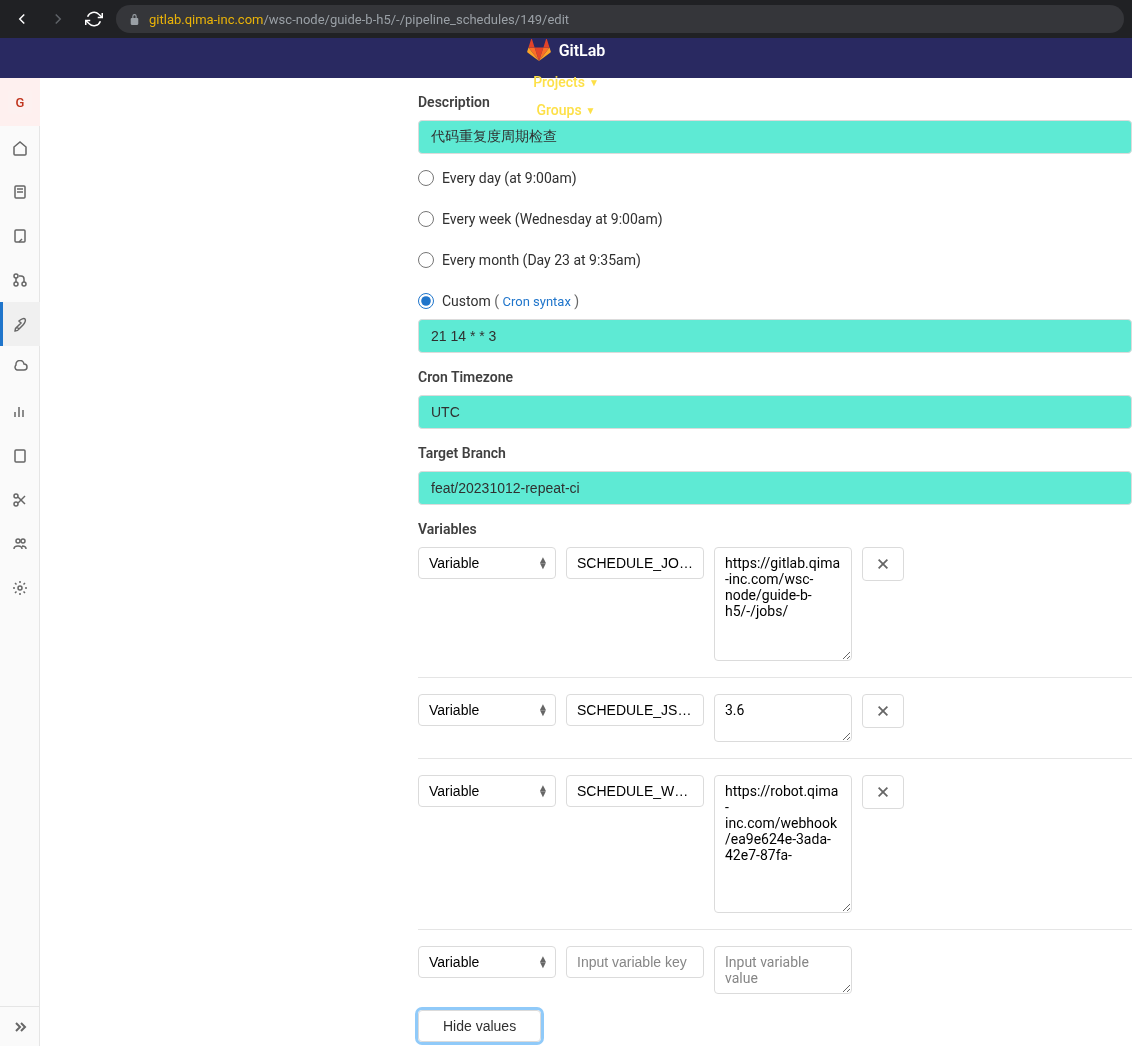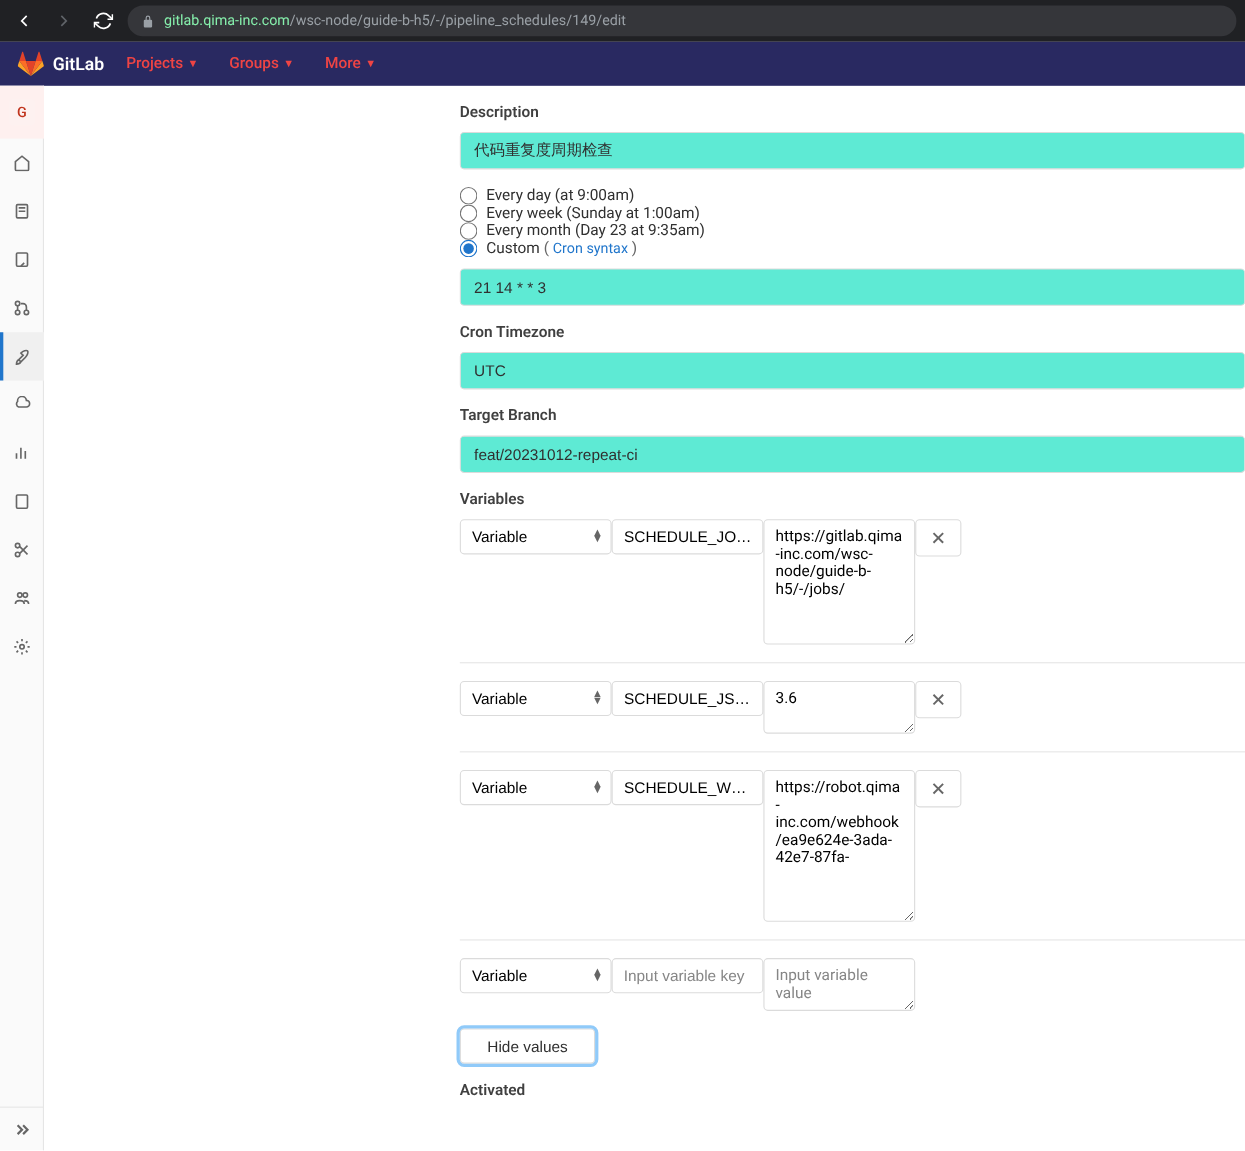--- a/index.html
+++ b/index.html
@@ -54,48 +54,49 @@
       color: #fff;
       font-size: 13px;
       gap: 8px;
     }
     .lock-icon {
       color: #9aa0a6;
       display: flex;
       align-items: center;
     }
     .url-domain {
-      color: #86efac;
+      color: #eab308;
     }
     .url-path {
       color: #9aa0a6;
     }
     
     .gitlab-header {
       height: 40px;
       background: #292961;
       display: flex;
       align-items: center;
       padding: 0 16px;
       gap: 12px;
+      flex-direction: column;
     }
     .gitlab-logo {
       display: flex;
       align-items: center;
       gap: 8px;
       color: #fff;
       font-weight: 600;
       font-size: 16px;
     }
     .gitlab-logo svg {
       width: 24px;
       height: 24px;
     }
     .nav-item {
-      color: #ef4444;
+      color: #fde047;
       font-size: 14px;
       display: flex;
       align-items: center;
       gap: 4px;
       cursor: pointer;
       padding: 0 8px;
       font-weight: 500;
     }
     .chevron-down {
       font-size: 10px;
@@ -189,21 +190,21 @@
       padding: 8px 12px;
       border: 1px solid #dbdbdb;
       border-radius: 4px;
       font-size: 14px;
       color: #303030;
       background: #5eead4;
     }
     .radio-group {
       display: flex;
       flex-direction: column;
-      gap: 0;
+      gap: 25px;
     }
     .radio-item {
       display: flex;
       align-items: center;
       gap: 8px;
     }
     .radio-item input[type="radio"] {
       width: 16px;
       height: 16px;
       cursor: pointer;
@@ -222,21 +223,21 @@
       color: #666;
       font-size: 14px;
     }
     .cron-input-wrapper {
       margin-top: 10px;
       text-decoration: underline;
     }
     
     .variable-row {
       display: flex;
-      gap: 0;
+      gap: 10px;
       padding: 0 0 16px 0;
       align-items: flex-start;
     }
     .variable-row.bordered {
       border-top: 1px solid #e5e5e5;
       padding-top: 16px;
     }
     .variable-type-select {
       width: 138px;
       padding: 7px 10px;
@@ -478,21 +479,21 @@
       </div>
 
       <div class="form-group">
         <div class="radio-group">
           <div class="radio-item">
             <input type="radio" name="interval" style="">
             <label>Every day (at 9:00am)</label>
           </div>
           <div class="radio-item">
             <input type="radio" name="interval" style="">
-            <label>Every week (Sunday at 1:00am)</label>
+            <label>Every week (Wednesday at 9:00am)</label>
           </div>
           <div class="radio-item">
             <input type="radio" name="interval" style="">
             <label>Every month (Day 23 at 9:35am)</label>
           </div>
           <div class="radio-item">
             <input type="radio" name="interval" checked="" style="">
             <label>
               <span>Custom</span>
               <span class="custom-paren"> ( </span><a href="#" class="cron-link">Cron syntax</a><span class="custom-paren"> )</span>

